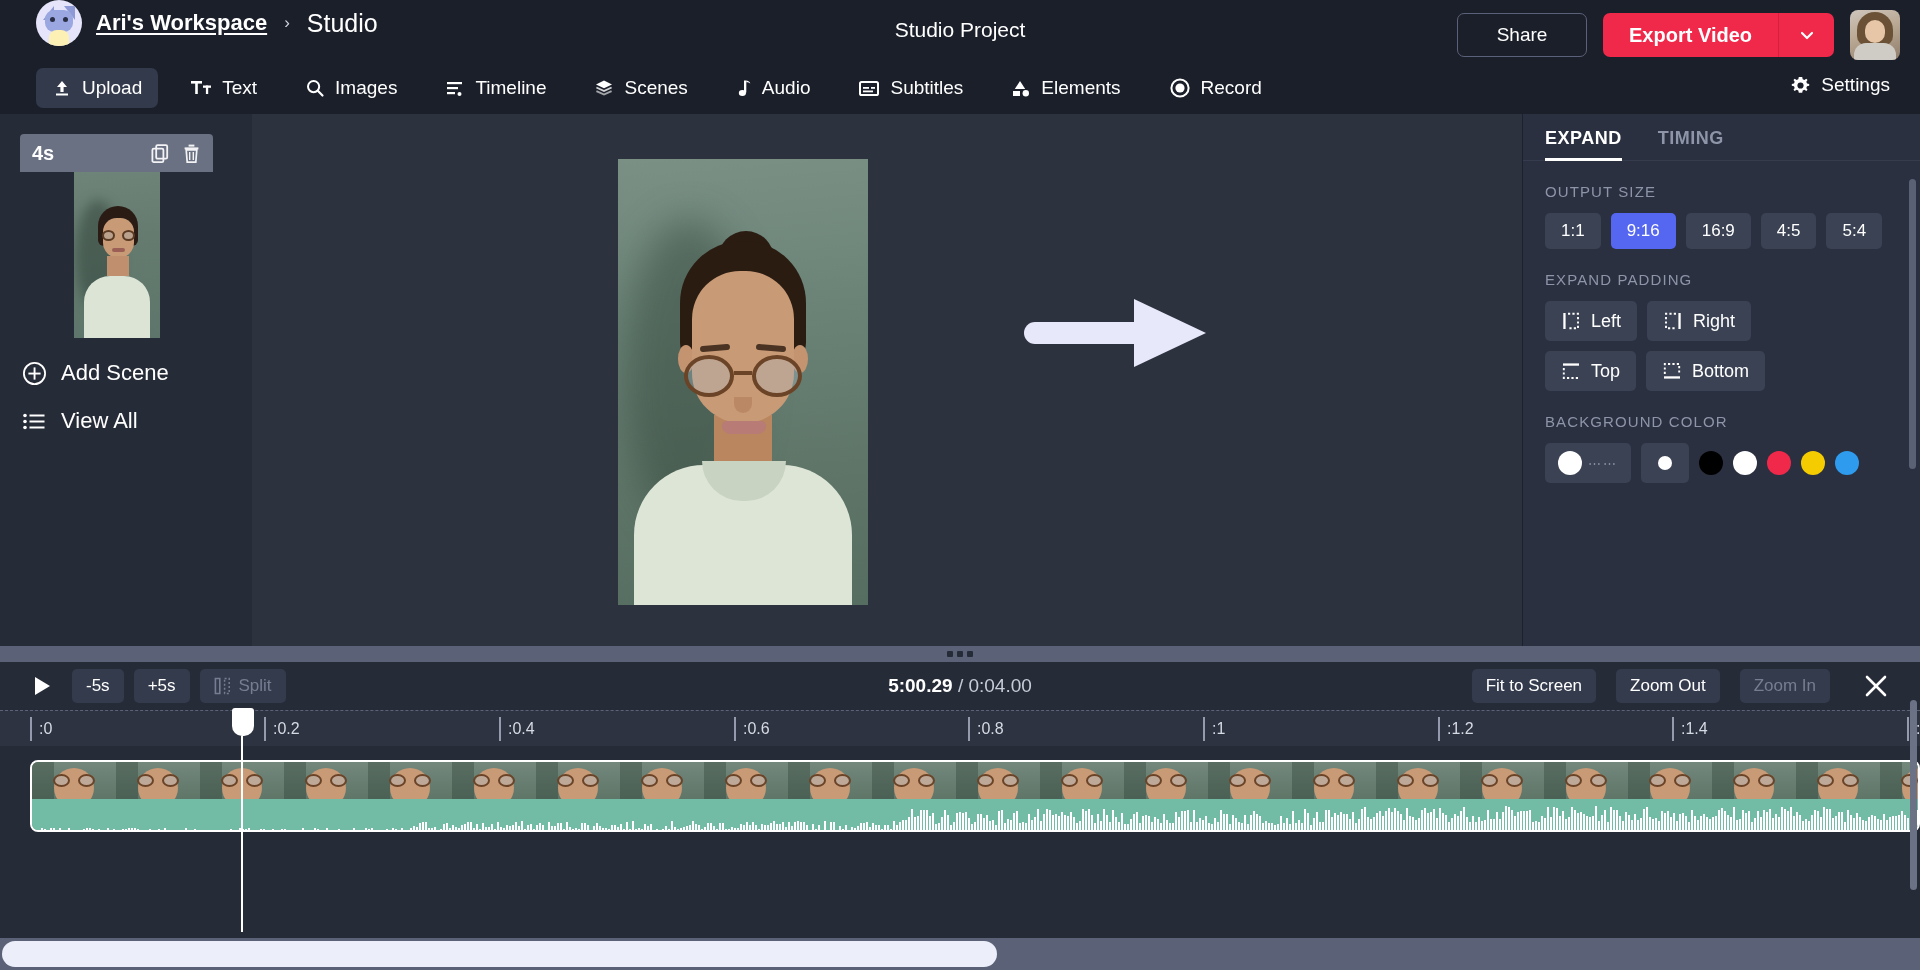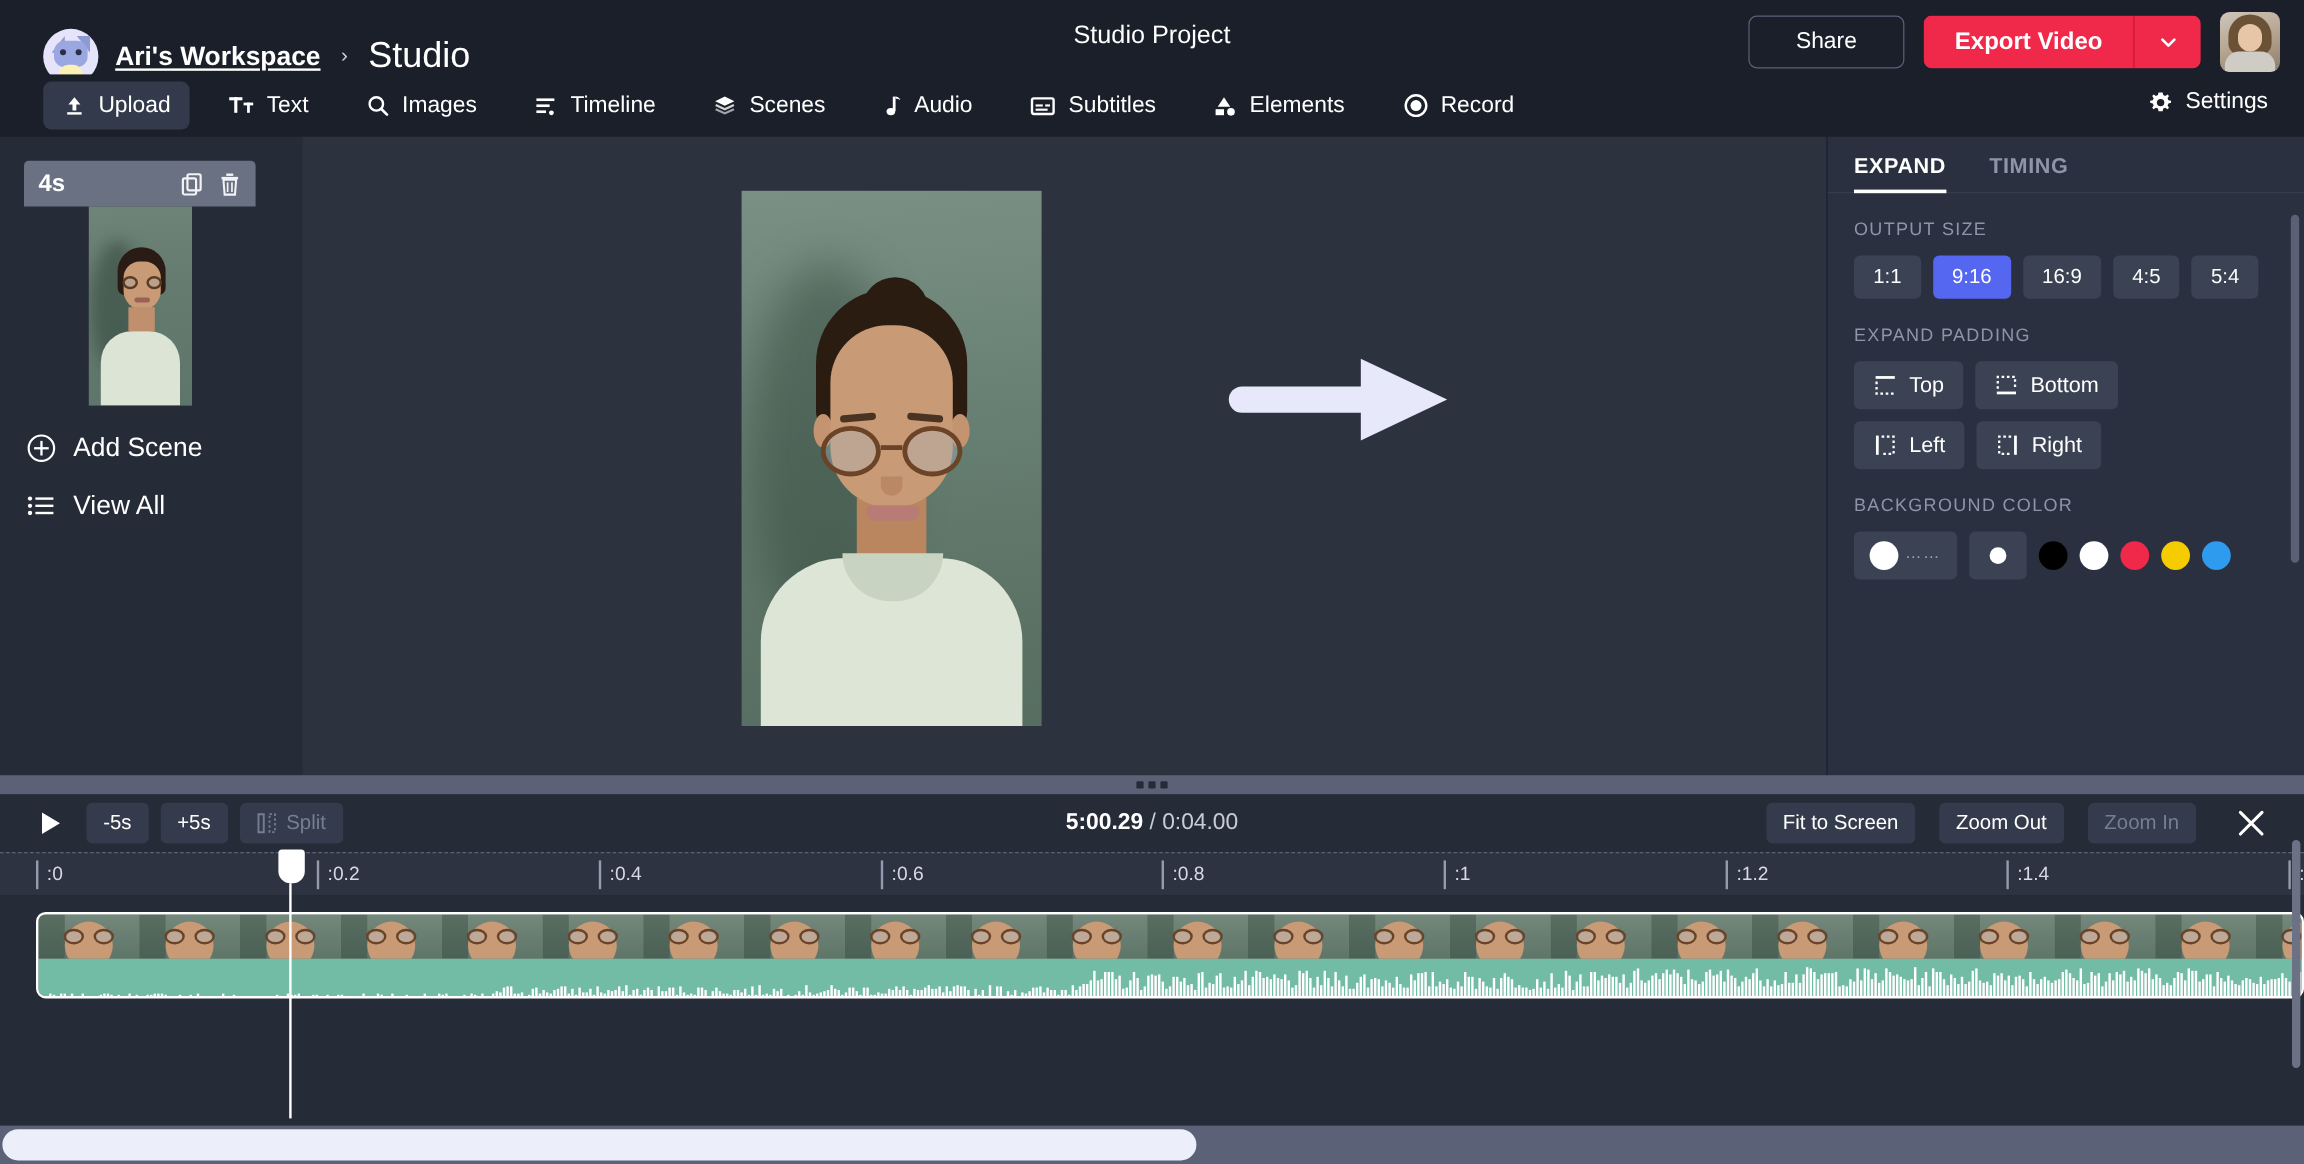--- a/index.html
+++ b/index.html
@@ -9,40 +9,40 @@
     font-family: "Liberation Sans", sans-serif;
     color: #ffffff;
     -webkit-font-smoothing: antialiased;
   }
   #app { position: relative; width: 1920px; height: 970px; }
 
   
   .topbar {
     position: absolute; top: 0; left: 0; width: 1920px; height: 70px;
     background: #1b1f2a;
-    display: flex; align-items: flex-end;
+    display: flex; align-items: flex-start;
   }
   .brand { display: flex; align-items: center; gap: 14px; padding-left: 36px; }
   .avatar-logo {
     width: 46px; height: 46px; border-radius: 50%;
     background: #e6e4fb; position: relative; overflow: hidden; flex: none;
   }
   .cat-ear { position: absolute; width: 0; height: 0; border-style: solid; }
   .cat-ear.l { left: 7px; top: 6px; border-width: 0 0 14px 11px; border-color: transparent transparent #8d9ad6 transparent; }
   .cat-ear.r { right: 7px; top: 6px; border-width: 0 11px 14px 0; border-color: transparent #8d9ad6 transparent transparent; }
   .cat-head { position: absolute; left: 9px; top: 10px; width: 28px; height: 22px; border-radius: 9px; background: #9aa7e0; }
   .cat-eye { position: absolute; top: 17px; width: 5px; height: 5px; border-radius: 50%; background: #2a2f45; }
   .cat-eye.l { left: 14px; } .cat-eye.r { right: 14px; }
   .cat-body { position: absolute; left: 13px; bottom: 0; width: 20px; height: 16px; border-radius: 8px 8px 0 0; background: #fdf0b4; }
   .brand-link {
     font-size: 22px; font-weight: 700; color: #ffffff;
     text-decoration: underline; text-underline-offset: 3px; cursor: pointer;
   }
   .brand-sep { font-size: 17px; color: #cfd3e0; margin: 0 3px; }
-  .brand-cur { font-size: 30px; font-weight: 400; color: #ffffff; }
+  .brand-cur { font-size: 25px; font-weight: 400; color: #ffffff; }
 
   .proj-title {
     position: absolute; left: 50%; top: 18px; transform: translateX(-50%);
     font-size: 21px; font-weight: 400; color: #ffffff; white-space: nowrap;
   }
 
   .topbar-right {
     position: absolute; right: 20px; top: 10px;
     display: flex; align-items: center; gap: 16px;
   }
@@ -502,47 +502,47 @@
         <button class="chip selected">9:16</button>
         <button class="chip">16:9</button>
         <button class="chip">4:5</button>
         <button class="chip">5:4</button>
       </div>
 
       <div class="rp-section-title" style="margin-top:22px;">EXPAND PADDING</div>
       <div class="pad-row">
         <button class="pad-btn">
           <svg width="20" height="20" viewBox="0 0 20 20">
+            <rect x="2.3" y="2" width="2.3" height="16" fill="#fff"></rect>
+            <path d="M7 2.8 h10 v14.4 h-10" fill="none" stroke="#fff" stroke-width="1.9" stroke-dasharray="2.2 2.2"></path>
+          </svg>
+          <span>Left</span>
+        </button>
+        <button class="pad-btn">
+          <svg width="20" height="20" viewBox="0 0 20 20">
+            <rect x="15.4" y="2" width="2.3" height="16" fill="#fff"></rect>
+            <path d="M13 2.8 h-10 v14.4 h10" fill="none" stroke="#fff" stroke-width="1.9" stroke-dasharray="2.2 2.2"></path>
+          </svg>
+          <span>Right</span>
+        </button>
+      </div>
+      <div class="pad-row">
+        <button class="pad-btn">
+          <svg width="20" height="20" viewBox="0 0 20 20">
             <rect x="2" y="2.4" width="16" height="2.3" fill="#fff"></rect>
             <path d="M2.8 7 v10 h14.4" fill="none" stroke="#fff" stroke-width="1.9" stroke-dasharray="2.2 2.2"></path>
           </svg>
           <span>Top</span>
         </button>
         <button class="pad-btn">
           <svg width="20" height="20" viewBox="0 0 20 20">
             <rect x="2" y="15.3" width="16" height="2.3" fill="#fff"></rect>
             <path d="M2.8 13 v-10 h14.4 v10" fill="none" stroke="#fff" stroke-width="1.9" stroke-dasharray="2.2 2.2"></path>
           </svg>
           <span>Bottom</span>
-        </button>
-      </div>
-      <div class="pad-row">
-        <button class="pad-btn">
-          <svg width="20" height="20" viewBox="0 0 20 20">
-            <rect x="2.3" y="2" width="2.3" height="16" fill="#fff"></rect>
-            <path d="M7 2.8 h10 v14.4 h-10" fill="none" stroke="#fff" stroke-width="1.9" stroke-dasharray="2.2 2.2"></path>
-          </svg>
-          <span>Left</span>
-        </button>
-        <button class="pad-btn">
-          <svg width="20" height="20" viewBox="0 0 20 20">
-            <rect x="15.4" y="2" width="2.3" height="16" fill="#fff"></rect>
-            <path d="M13 2.8 h-10 v14.4 h10" fill="none" stroke="#fff" stroke-width="1.9" stroke-dasharray="2.2 2.2"></path>
-          </svg>
-          <span>Right</span>
         </button>
       </div>
 
       <div class="rp-section-title" style="margin-top:22px;">BACKGROUND COLOR</div>
       <div class="swatch-row">
         <div class="sw-box">
           <span class="sw-dot" style="background:#ffffff"></span>
           <span style="color:#9aa1b4;letter-spacing:2px;font-size:13px;">⋯⋯</span>
         </div>
         <div class="sw-box small">

